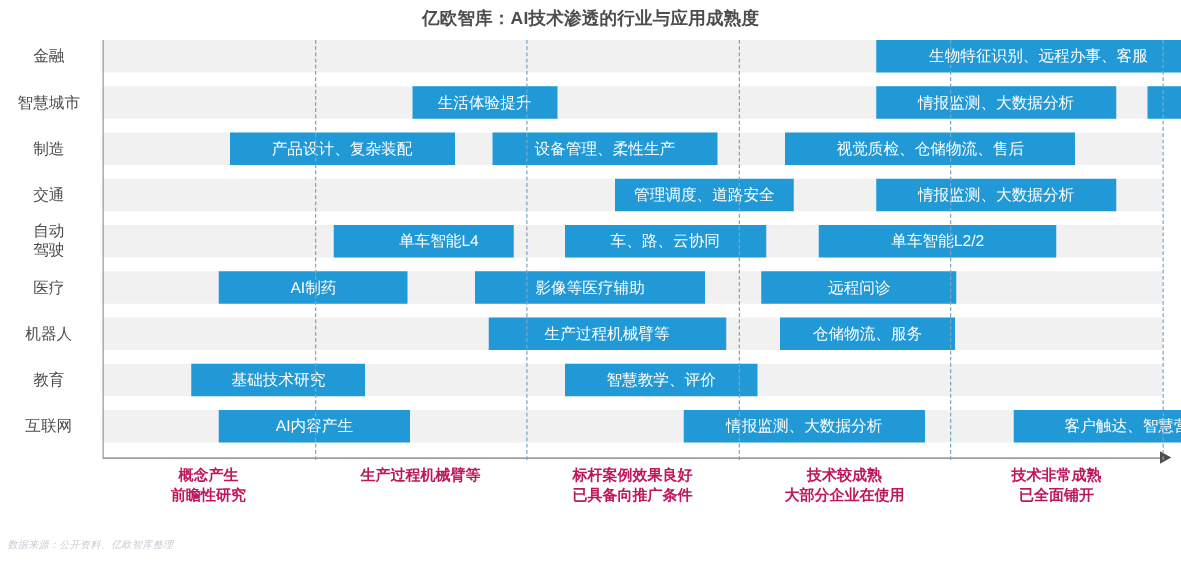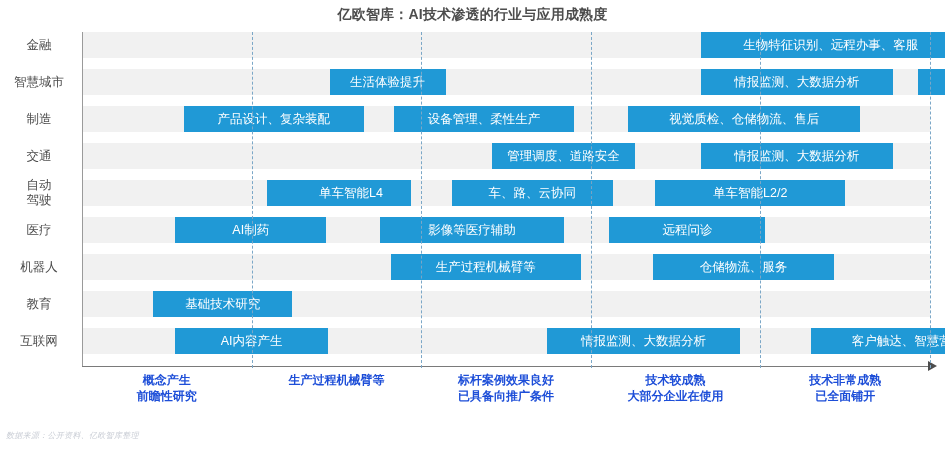--- a/index.html
+++ b/index.html
@@ -97,21 +97,21 @@
     text-align: center;
     white-space: nowrap;
     overflow: hidden;
   }
   .stage-label {
     position: absolute;
     top: 372px;
     text-align: center;
     font-size: 12px;
     font-weight: bold;
-    color: #1d4ed8;
+    color: #be185d;
     line-height: 16px;
     white-space: pre-line;
   }
   .source {
     position: absolute;
     left: 6px;
     top: 430px;
     font-size: 8px;
     font-style: italic;
     color: #c8ccd4;
@@ -142,23 +142,24 @@
       <div class="rowband" style="top: 148px;"></div>
       <div class="bar" style="left: 184.864px; width: 120.416px; top: 148px; padding-left: 24px;">单车智能L4</div>
       <div class="bar" style="left: 369.728px; width: 161px; top: 148px;">车、路、云协同</div>
       <div class="bar" style="left: 573.248px; width: 189.952px; top: 148px;">单车智能L2/2</div>
       <div class="rowband" style="top: 185px;"></div>
       <div class="bar" style="left: 93.28px; width: 150.944px; top: 185px;">AI制药</div>
       <div class="bar" style="left: 298.496px; width: 183.168px; top: 185px;">影像等医疗辅助</div>
       <div class="bar" style="left: 527.456px; width: 156px; top: 185px;">远程问诊</div>
       <div class="rowband" style="top: 222px;"></div>
       <div class="bar" style="left: 308.672px; width: 189.952px; top: 222px;">生产过程机械臂等</div>
-      <div class="bar" style="left: 571px; width: 181px; top: 222px;">仓储物流、服务</div>
+      <div class="bar" style="left: 542px; width: 140px; top: 222px;">仓储物流、服务</div>
       <div class="rowband" style="top: 259px;"></div>
       <div class="bar" style="left: 71.232px; width: 139.072px; top: 259px;">基础技术研究</div>
+      <div class="bar" style="left: 369.728px; width: 154.336px; top: 259px;">智慧教学、评价</div>
       <div class="rowband" style="top: 296px;"></div>
       <div class="bar" style="left: 93.28px; width: 152.64px; top: 296px;">AI内容产生</div>
       <div class="bar" style="left: 464.704px; width: 193.344px; top: 296px;">情报监测、大数据分析</div>
       <div class="bar" style="left: 729.28px; width: 193.344px; top: 296px;">客户触达、智慧营销</div>
     </div>
 
   <div class="yaxis"></div>
   <div class="xaxis"></div>
   <div class="arrow"></div>
 

